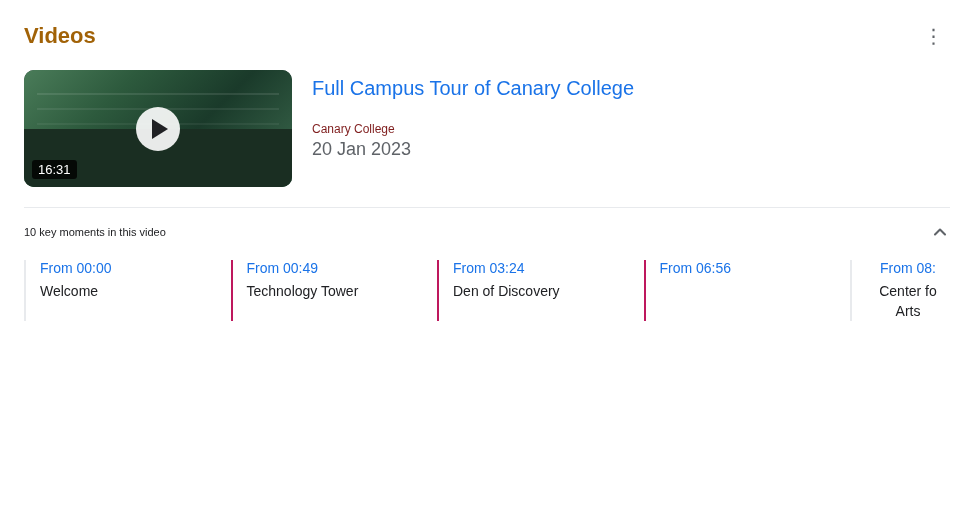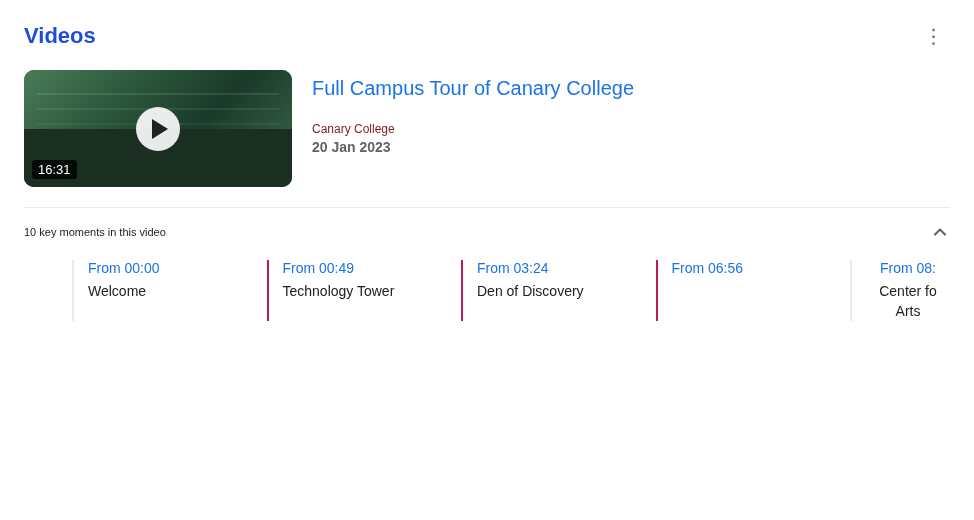--- a/index.html
+++ b/index.html
@@ -15,21 +15,21 @@
     .header {
       display: flex;
       justify-content: space-between;
       align-items: center;
       margin-bottom: 18px;
     }
 
     .header-title {
       font-size: 22px;
       font-weight: 700;
-      color: #1d4ed8;
+      color: #a16207;
     }
 
     .more-icon {
       width: 32px;
       height: 32px;
       display: flex;
       align-items: center;
       justify-content: center;
       cursor: pointer;
       border-radius: 50%;
@@ -137,23 +137,22 @@
     }
 
     .video-channel {
       font-size: 12px;
       color: #7f1d1d;
       margin-bottom: 3px;
       margin-top: 20px;
     }
 
     .video-date {
-      font-size: 14px;
+      font-size: 18px;
       color: #5f6368;
-      font-weight: bold;
     }
 
     .key-moments-section {
       border-top: 1px solid #e8eaed;
       padding-top: 14px;
     }
 
     .key-moments-header {
       display: flex;
       justify-content: space-between;
@@ -174,21 +173,20 @@
       align-items: center;
       justify-content: center;
       color: #5f6368;
       font-size: 18px;
     }
 
     .moments-grid {
       display: flex;
       gap: 12px;
       overflow: hidden;
-      margin-left: 48px;
     }
 
     .moment-item {
       flex: 1;
       min-width: 0;
       padding: 0 16px 0 0;
       border-left: 2px solid #be185d;
       padding-left: 14px;
     }
 

